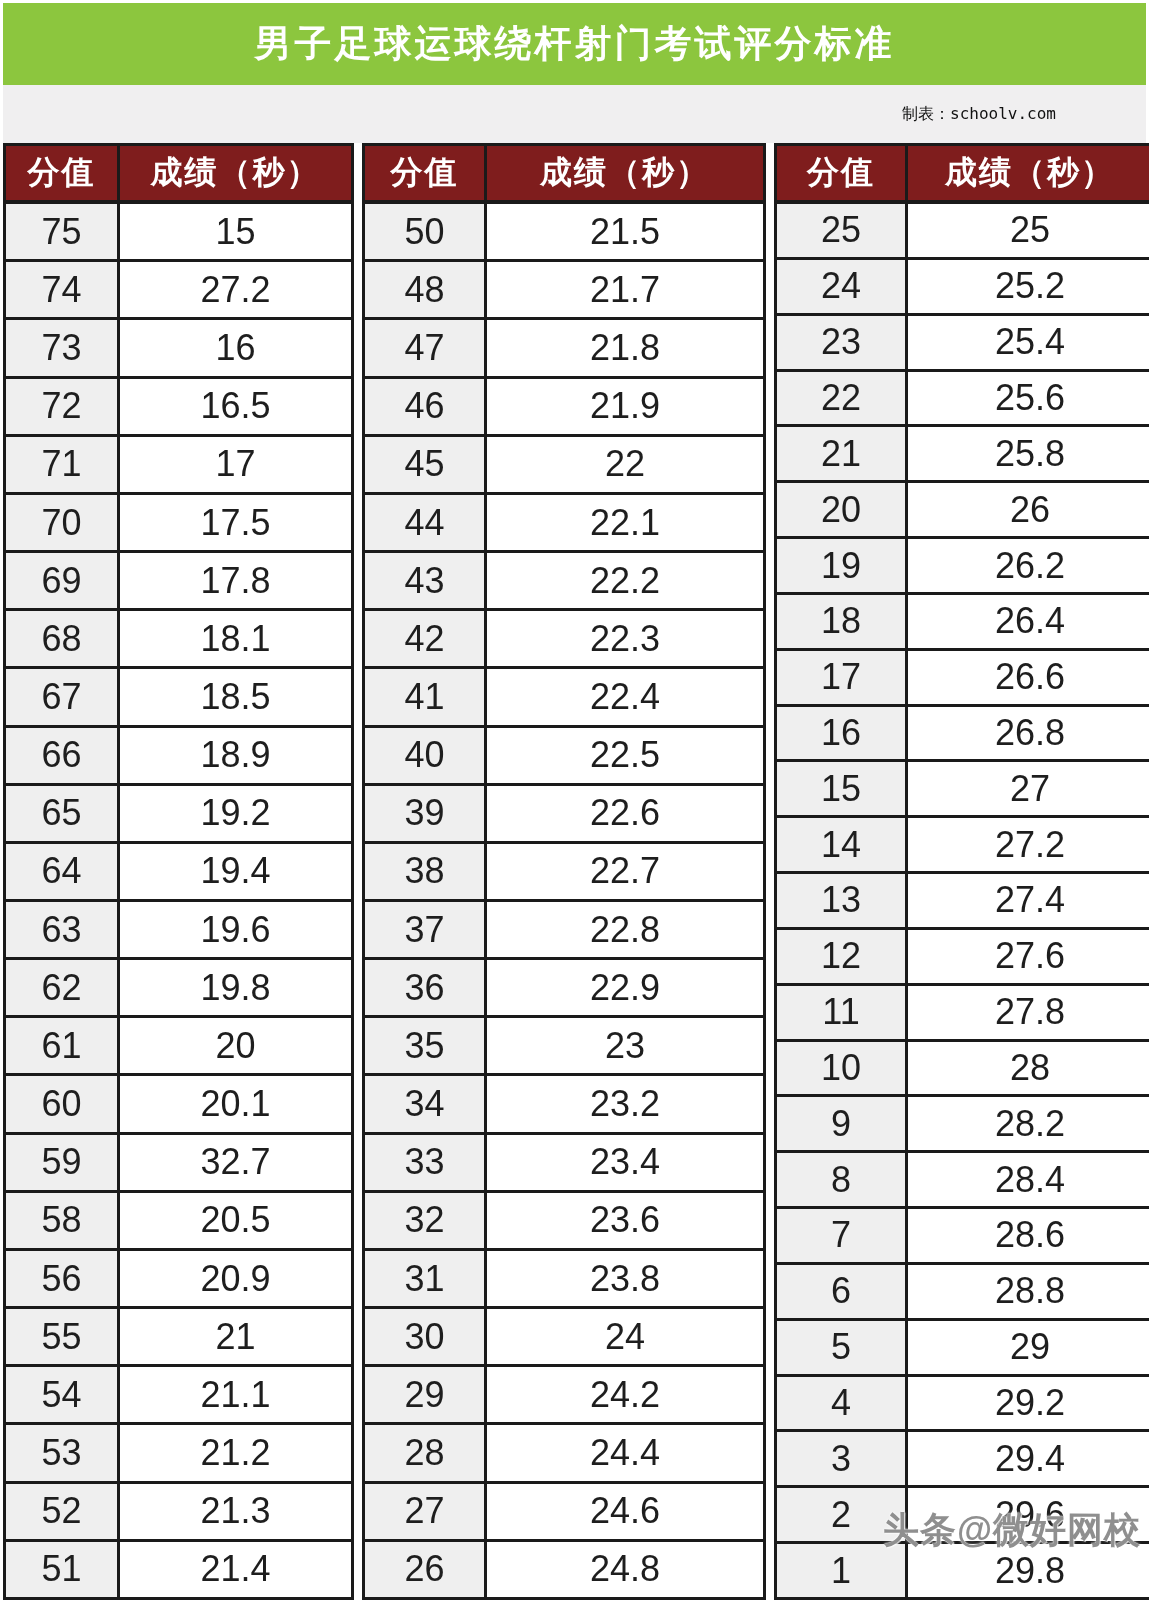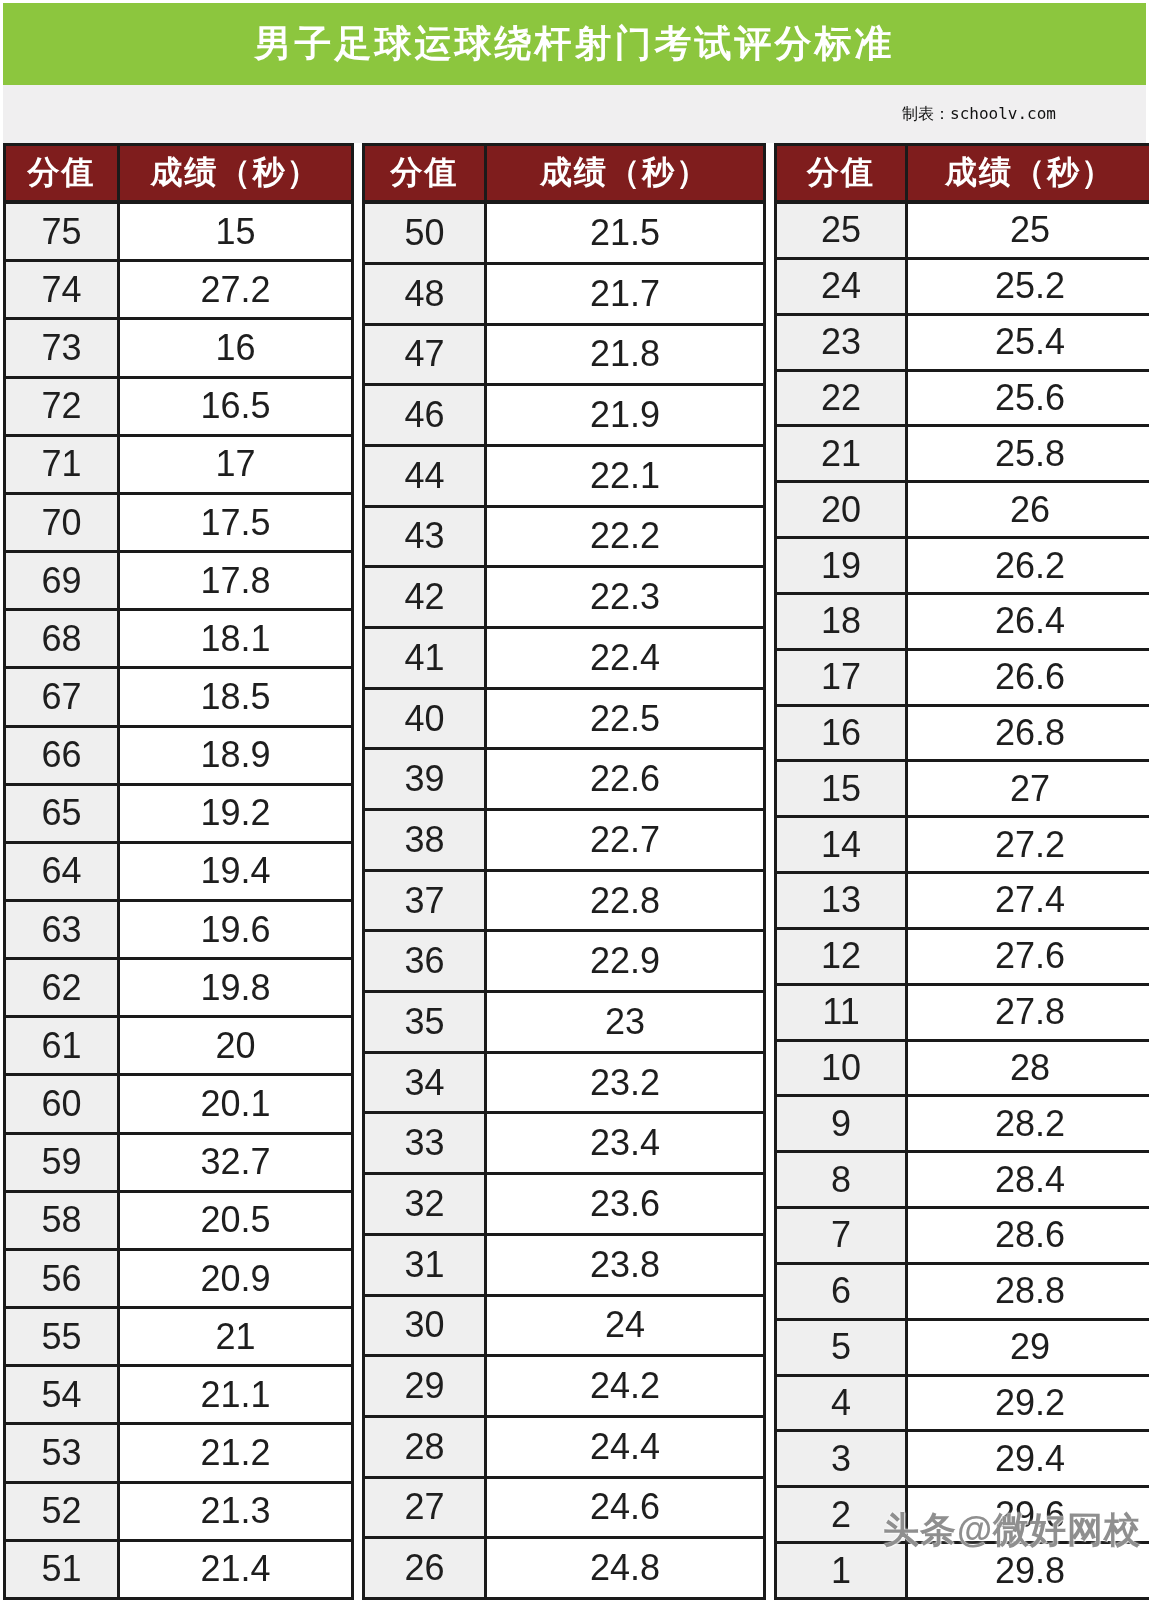--- a/index.html
+++ b/index.html
@@ -235,20 +235,24 @@
           </tr>
           <tr>
             <td class="score-cell">47</td>
             <td class="time-cell">21.8</td>
           </tr>
           <tr>
             <td class="score-cell">46</td>
             <td class="time-cell">21.9</td>
           </tr>
           <tr>
+            <td class="score-cell">45</td>
+            <td class="time-cell">22</td>
+          </tr>
+          <tr>
             <td class="score-cell">44</td>
             <td class="time-cell">22.1</td>
           </tr>
           <tr>
             <td class="score-cell">43</td>
             <td class="time-cell">22.2</td>
           </tr>
           <tr>
             <td class="score-cell">42</td>
             <td class="time-cell">22.3</td>

